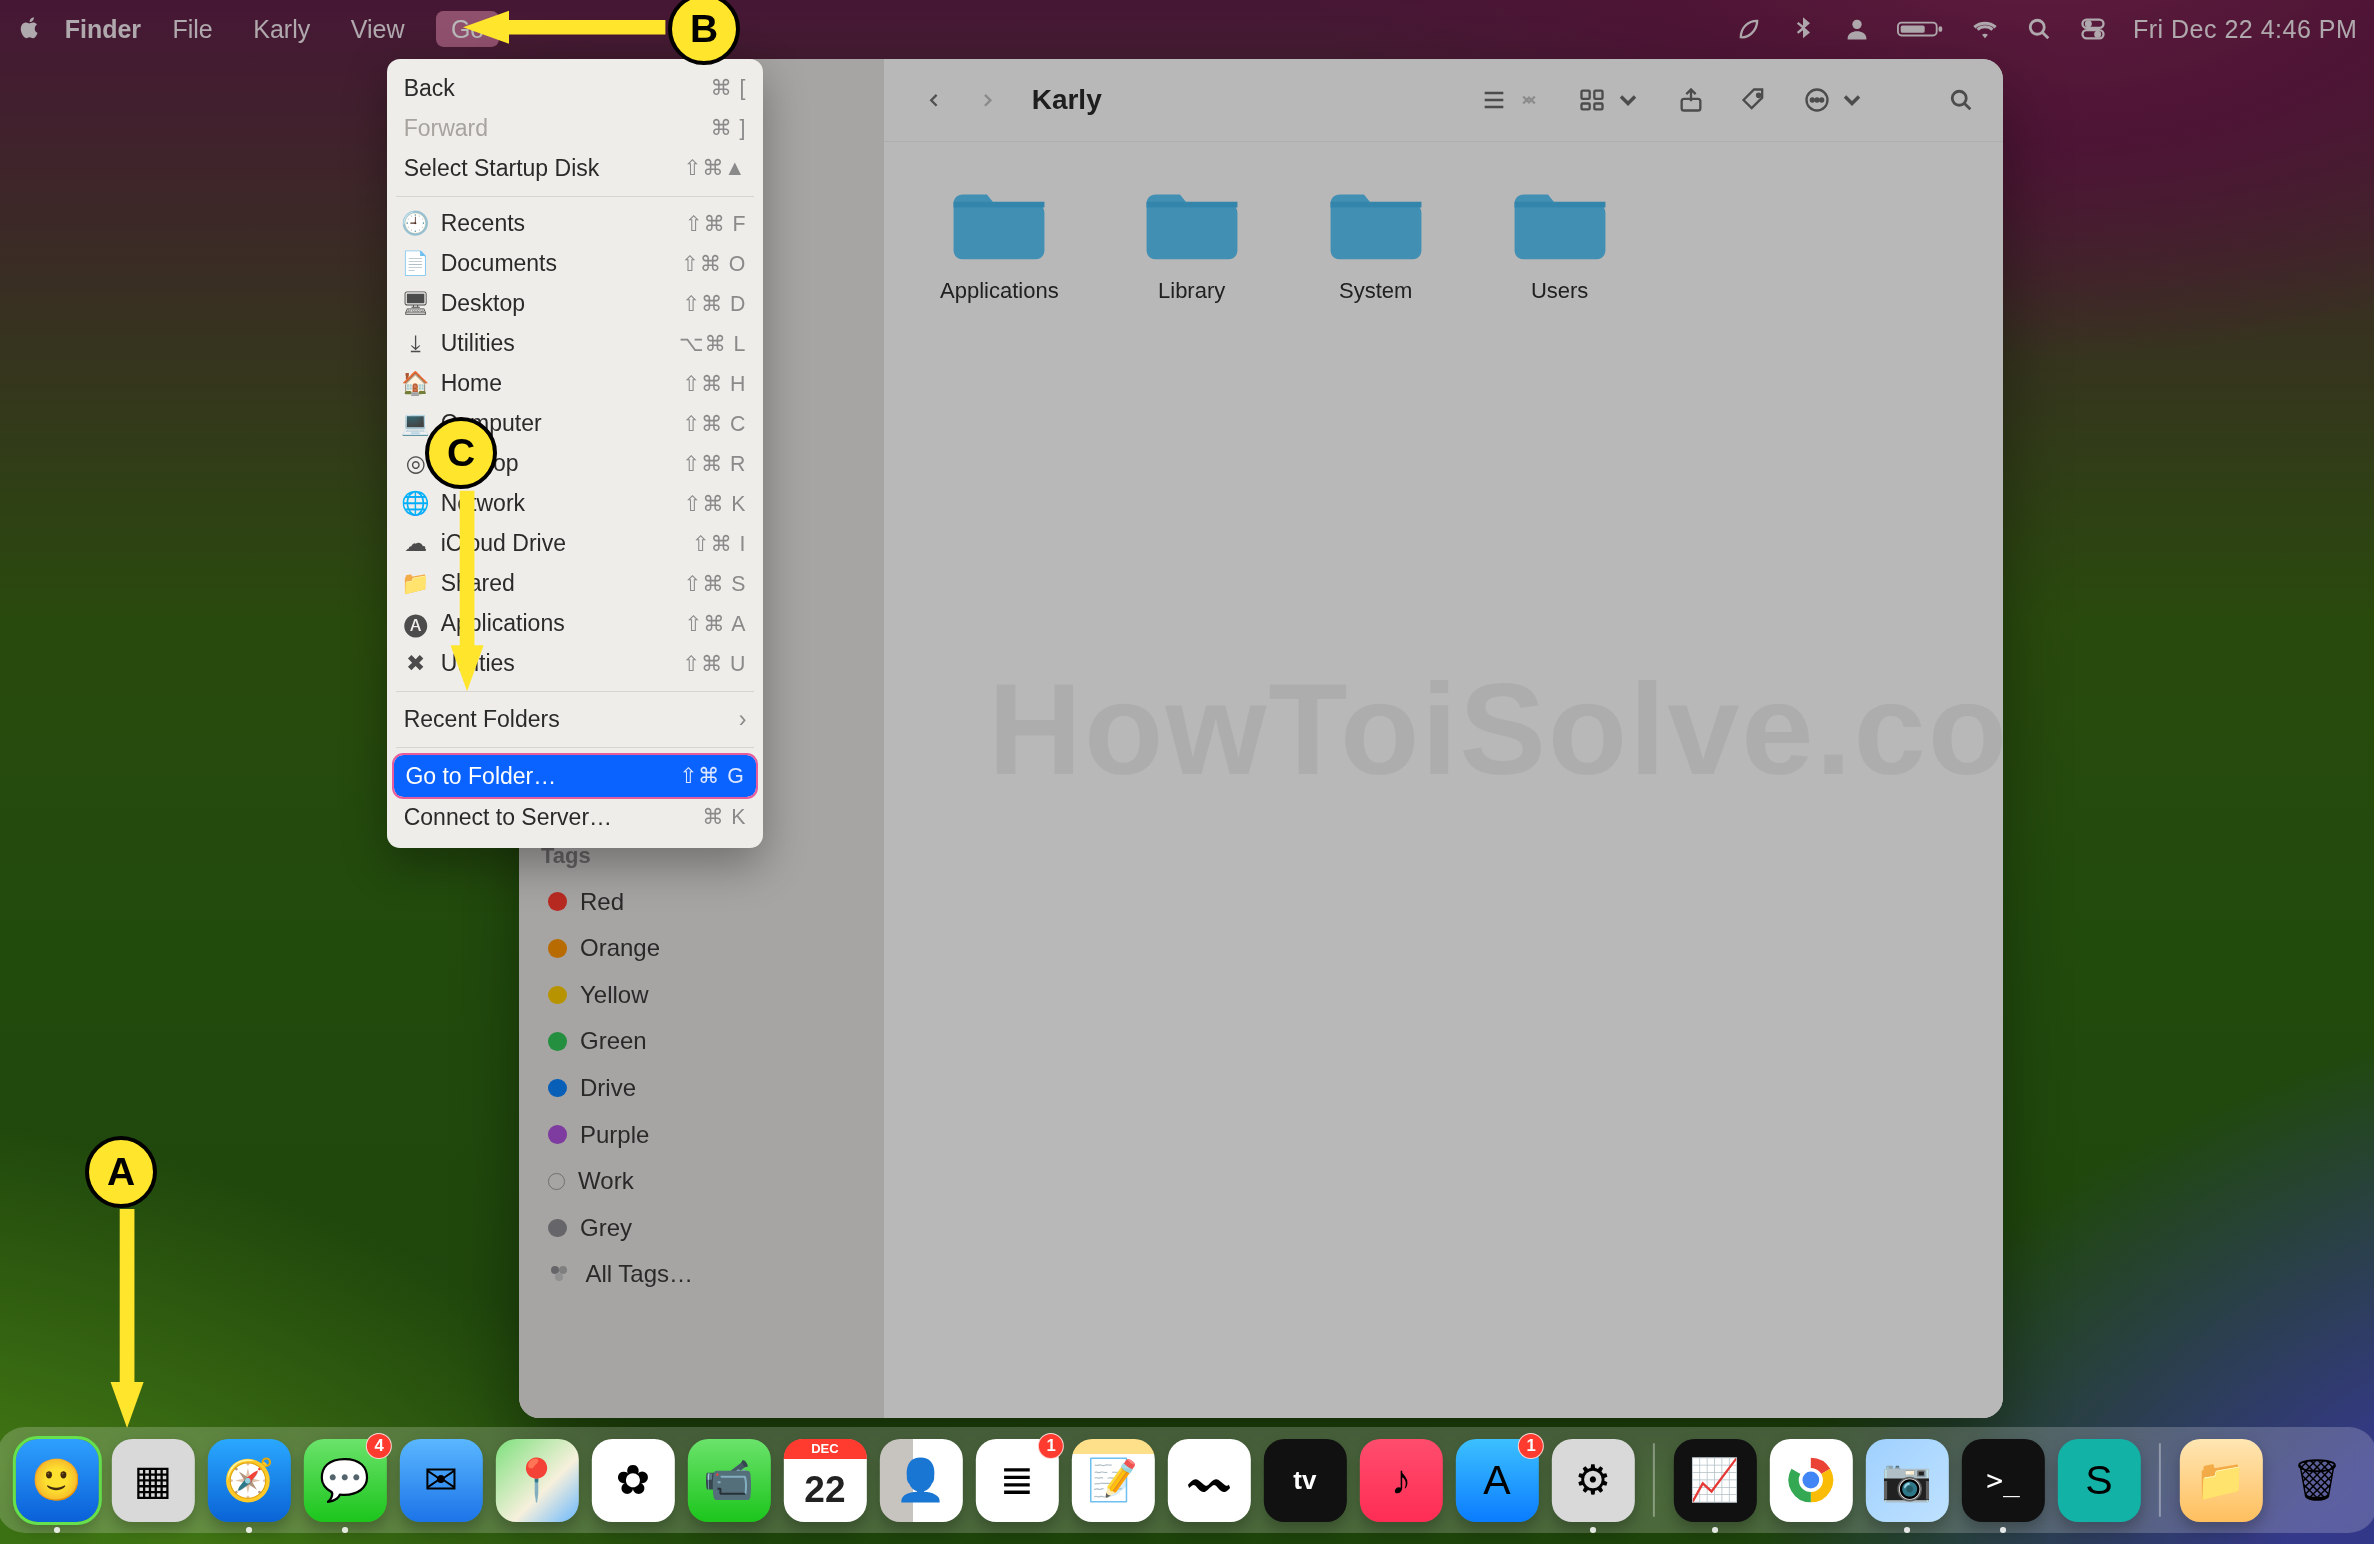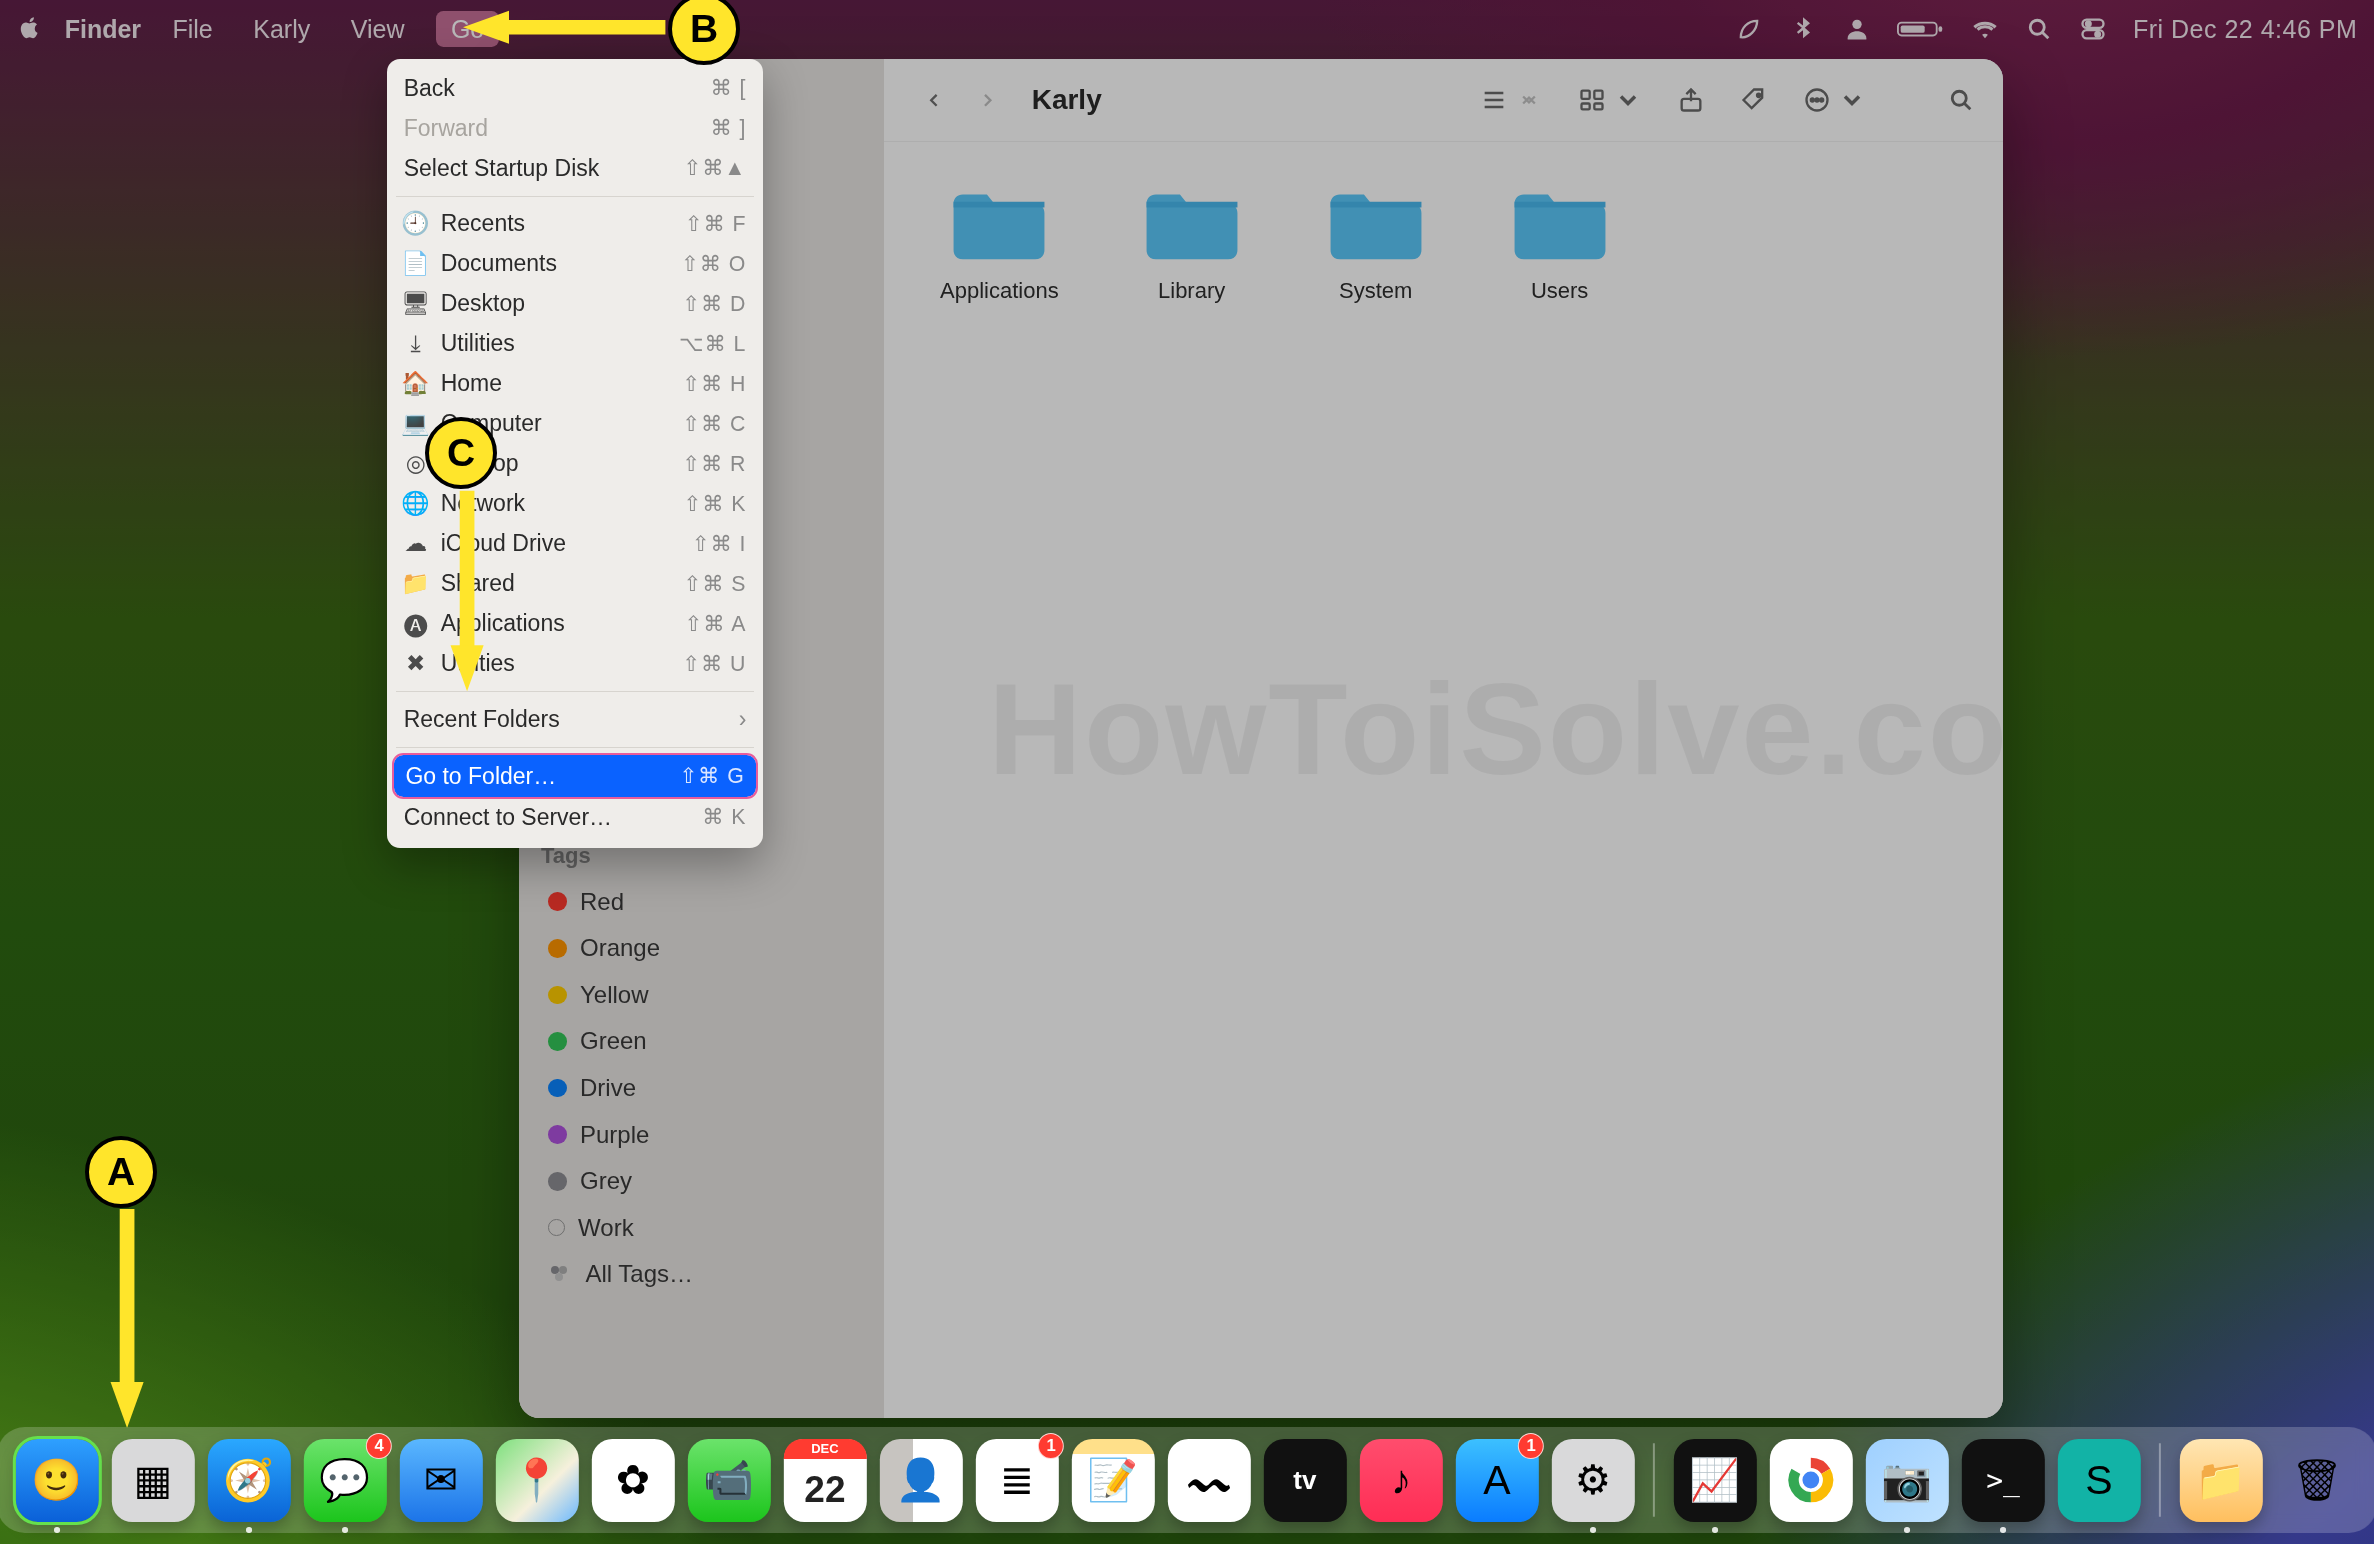--- a/index.html
+++ b/index.html
@@ -244,26 +244,26 @@
       </div>
     <div class="item">
         <span class="dot" style="background:#0a84ff"></span>
         <span>Drive</span>
       </div>
     <div class="item">
         <span class="dot" style="background:#af52de"></span>
         <span>Purple</span>
       </div>
     <div class="item">
+        <span class="circle"></span>
+        <span>Work</span>
+      </div>
+    <div class="item">
         <span class="dot" style="background:#8e8e93"></span>
         <span>Grey</span>
-      </div>
-    <div class="item">
-        <span class="circle"></span>
-        <span>Work</span>
       </div>
     <div class="item">
       <span class="sidebar-glyph">
         <svg viewBox="0 0 24 24" fill="#8e8e93">
             <circle cx="7" cy="8" r="4"></circle>
             <circle cx="15" cy="8" r="4" fill="#b0b0b0"></circle>
             <circle cx="11" cy="15" r="4" fill="#c8c8c8"></circle>
           </svg>
       </span>
       <span>All Tags…</span>

